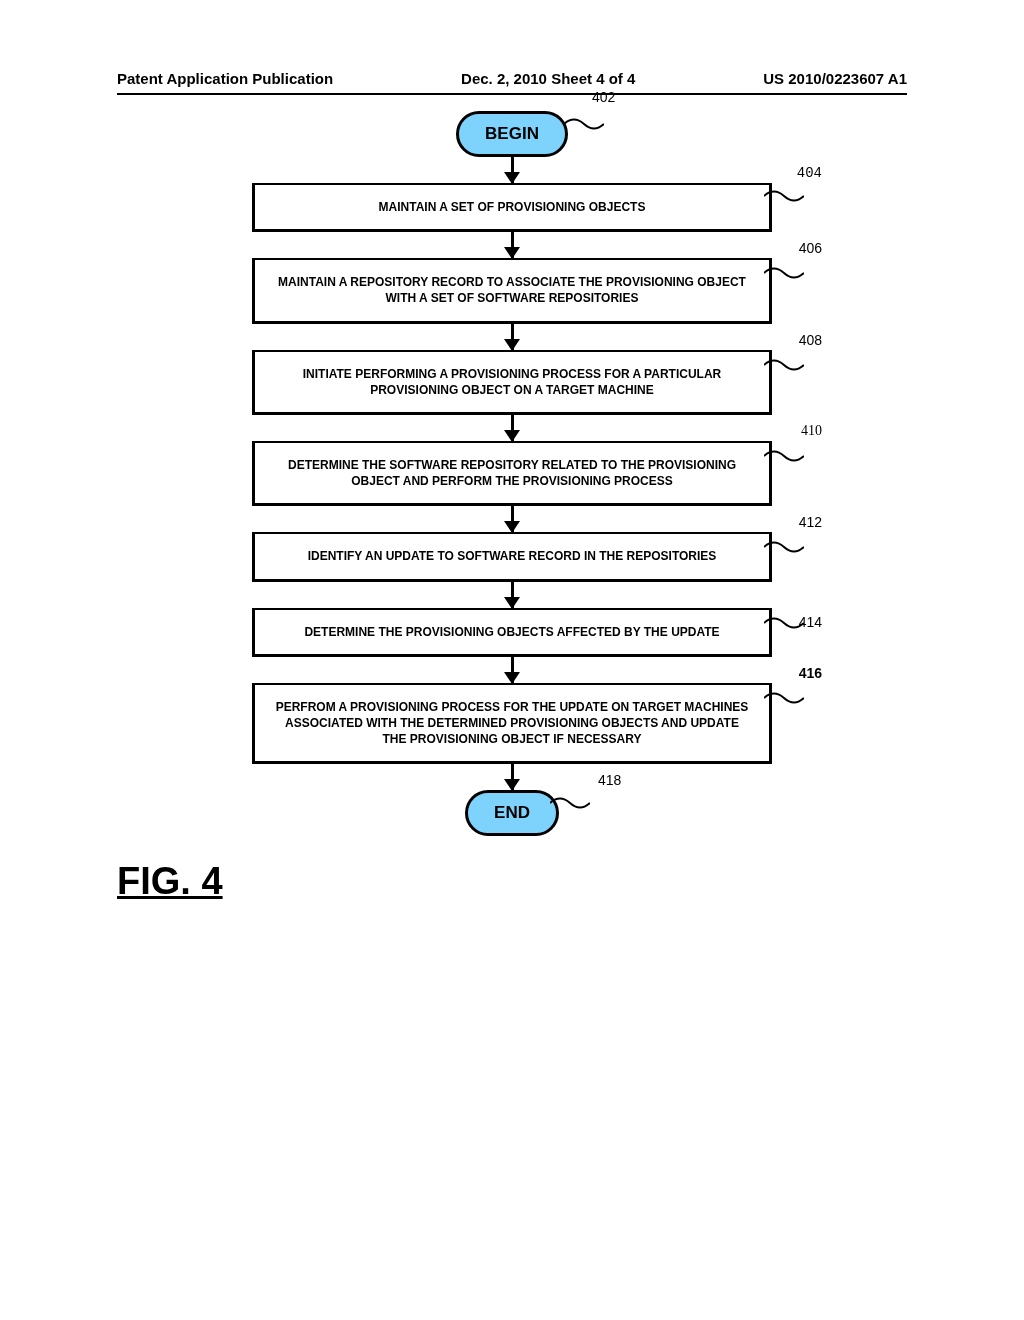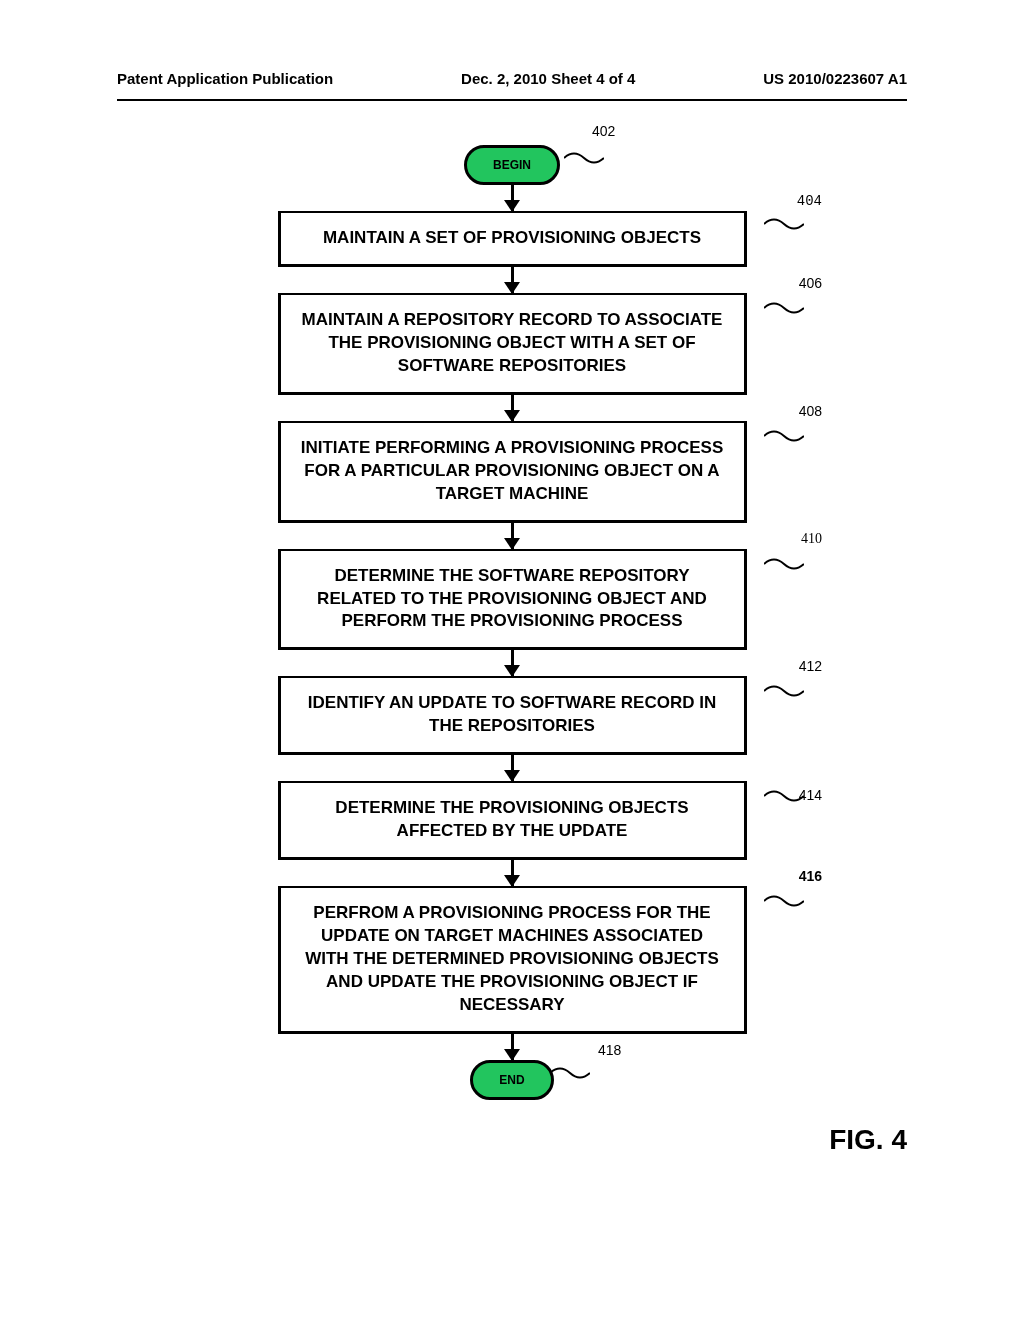--- a/index.html
+++ b/index.html
@@ -14,52 +14,52 @@
     width: 790px;
     margin: 0 auto;
     padding-top: 70px;
   }
   .header {
     display: flex;
     justify-content: space-between;
     font-size: 15px;
     font-weight: bold;
     border-bottom: 2px solid #000;
-    padding-bottom: 12px;
-    margin-bottom: 44px;
+    padding-bottom: 6px;
+    margin-bottom: 16px;
   }
   .flowchart {
     width: 560px;
     margin: 0 auto;
     display: flex;
     flex-direction: column;
     align-items: center;
   }
   .node-wrap {
     position: relative;
     width: 100%;
     display: flex;
     justify-content: center;
   }
   .terminator {
     border: 3px solid #000;
     border-radius: 28px;
     padding: 10px 26px;
-    font-size: 12px;
+    font-size: 17px;
     font-weight: bold;
     text-align: right;
-    background: #22c55e;
+    background: #7dd3fc;
     display: inline-block;
   }
   .process {
     border: 3px solid #000;
     border-top: 2.5px solid #000;
-    width: 469px;
+    width: 520px;
     padding: 14px 20px;
-    font-size: 17px;
+    font-size: 12px;
     font-weight: bold;
     text-align: center;
     line-height: 1.35;
     background: #fff;
   }
   .arrow {
     width: 3px;
     height: 26px;
     background: #000;
     position: relative;
@@ -79,24 +79,25 @@
     position: absolute;
     font-size: 14px;
     font-weight: normal;
   }
   .ref-curve {
     position: absolute;
     width: 40px;
     height: 18px;
   }
   .figure-caption {
-    text-align: right;
+    text-align: left;
     font-weight: bold;
-    font-size: 28px;
+    font-size: 38px;
     margin-top: 24px;
+    text-decoration: underline;
   }
 </style>
 </head>
 <body>
 
 <div class="page">
   <div class="header">
     <span>Patent Application Publication</span>
     <span>Dec. 2, 2010  Sheet 4 of 4</span>
     <span>US 2010/0223607 A1</span>

